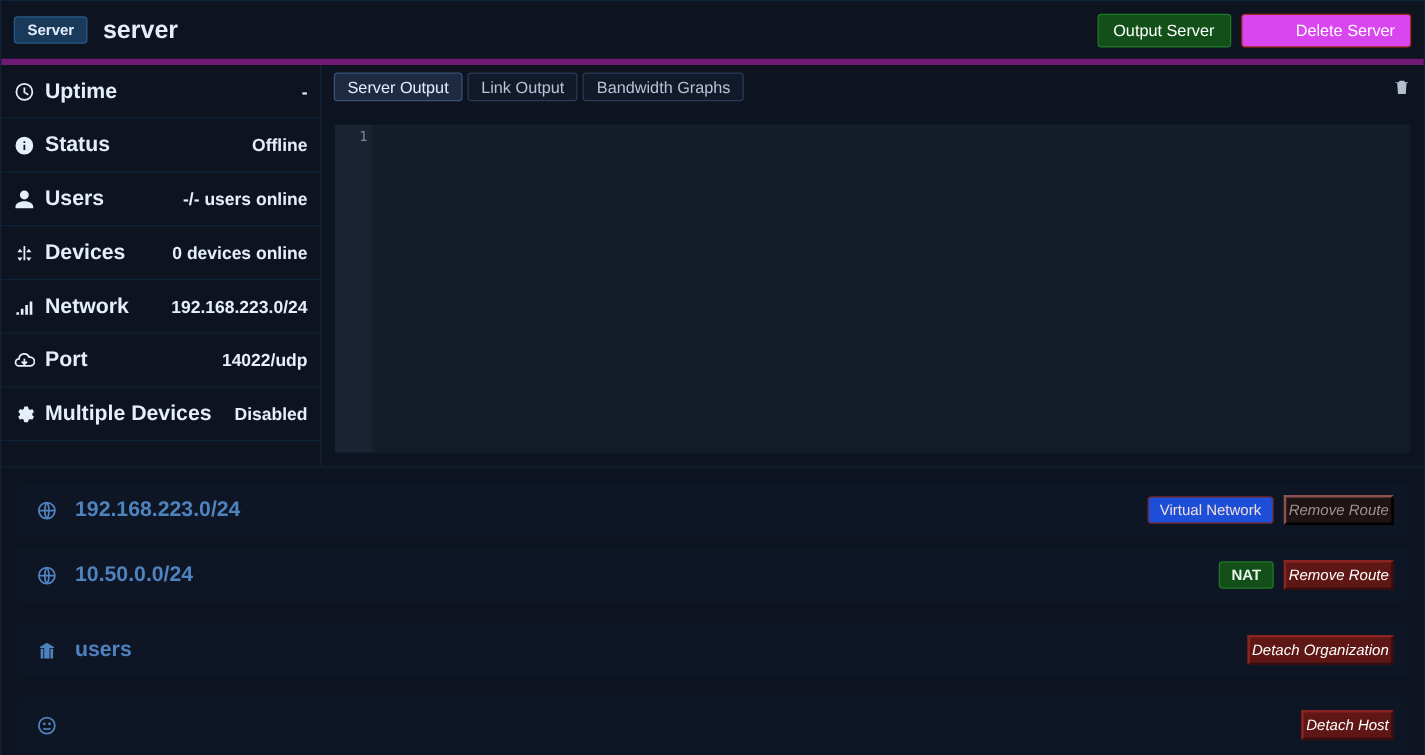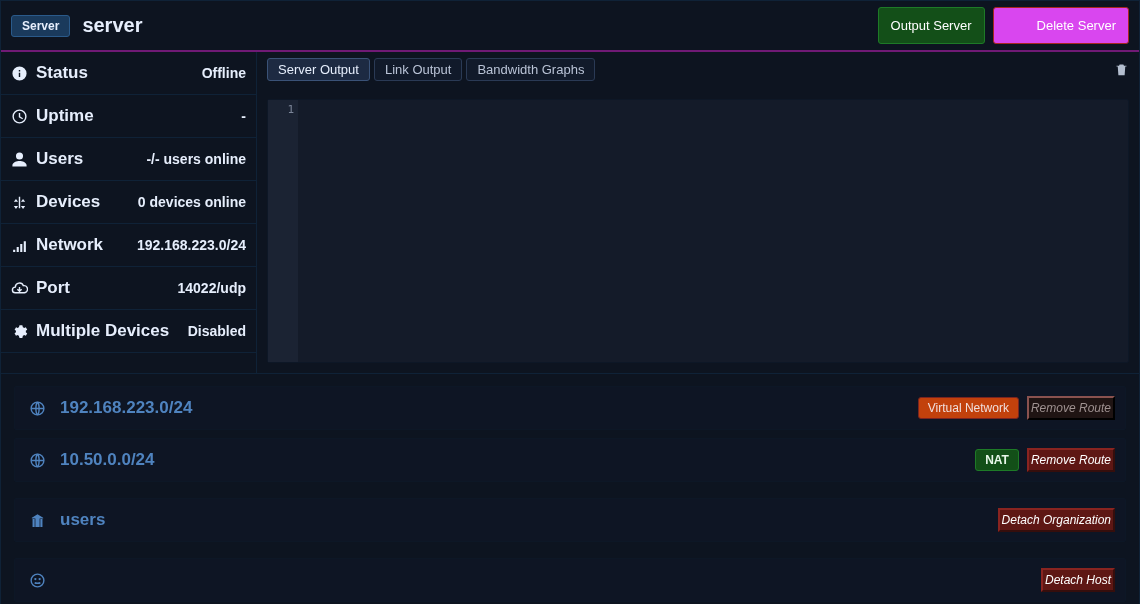--- a/index.html
+++ b/index.html
@@ -9,23 +9,24 @@
     background: #0d1420;
     color: #d9dce3;
     font-family: "Segoe UI", "Helvetica Neue", Arial, sans-serif;
     font-size: 14px;
     overflow: hidden;
   }
   .wrap { border: 1px solid #0f2237; }
   
   .hdr {
     display: flex;
+    align-items: center;
     justify-content: space-between;
     padding: 6px 10px;
-    border-bottom: 2px solid #701a75;
+    border-bottom: 5px solid #701a75;
     height: 51px;
     gap: 24px;
   }
   .hdr-left { display: flex; align-items: center; gap: 12px; }
   .chip {
     background: #1a3a5c;
     border: 1px solid #2a5a8a;
     border-radius: 3px;
     color: #e6eefc;
     font-size: 12px;
@@ -51,21 +52,21 @@
   .btn-red { background: #d946ef; border-color: #a7271f; padding-left: 43px; }
   .btn-red-sm { background: #5e1714; border-color: #8a2420; font-size: 12px; padding: 3px 2px; font-style: italic; }
   .btn-red-sm.disabled { color: #9e9190; border-color: #36201f; background: #1f1413; cursor: default; }
   .btn-red-sm.enabled { color: #fff; }
   .label-badge {
     font-size: 12px;
     padding: 3px 9px;
     border-radius: 3px;
     border: 1px solid transparent;
   }
-  .badge-vnet { background: #c2410c; border-color: #7a2420; color: #f0dedd; }
+  .badge-vnet { background: #1d4ed8; border-color: #7a2420; color: #f0dedd; }
   .badge-nat { background: #134f18; border-color: #1e7a27; color: #e8f7ea; font-weight: 700; }
 
   
   .body-row { display: flex; }
 
   
   .side { width: 256px; border-right: 1px solid #0f2237; }
   .side-row {
     display: flex;
     align-items: center;
@@ -176,38 +177,38 @@
   </div>
 
   <div class="body-row">
 
     <div class="side">
 
       <div class="side-row">
         <div class="side-left">
           <span class="icon">
               <svg viewBox="0 0 24 24">
+                <path d="M12 2a10 10 0 1 0 0 20 10 10 0 0 0 0-20zm0 18a8 8 0 1 1 0-16 8 8 0 0 1 0 16zm1-13h-2v6l5 3 1-1.7-4-2.3V7z"></path>
+              </svg>
+            </span>
+          <span class="side-label">Uptime</span>
+        </div>
+        <span class="side-val">-</span>
+      </div>
+
+      <div class="side-row">
+        <div class="side-left">
+          <span class="icon">
+              <svg viewBox="0 0 24 24">
                 <path d="M12 2a10 10 0 1 0 0 20 10 10 0 0 0 0-20zm1 15h-2v-6h2v6zm0-8h-2V7h2v2z"></path>
               </svg>
             </span>
           <span class="side-label">Status</span>
         </div>
         <span class="side-val">Offline</span>
-      </div>
-
-      <div class="side-row">
-        <div class="side-left">
-          <span class="icon">
-              <svg viewBox="0 0 24 24">
-                <path d="M12 2a10 10 0 1 0 0 20 10 10 0 0 0 0-20zm0 18a8 8 0 1 1 0-16 8 8 0 0 1 0 16zm1-13h-2v6l5 3 1-1.7-4-2.3V7z"></path>
-              </svg>
-            </span>
-          <span class="side-label">Uptime</span>
-        </div>
-        <span class="side-val">-</span>
       </div>
 
       <div class="side-row">
         <div class="side-left">
           <span class="icon">
               <svg viewBox="0 0 24 24">
                 <path d="M12 12a5 5 0 1 0 0-10 5 5 0 0 0 0 10zm0 2c-4 0-10 2-10 6v2h20v-2c0-4-6-6-10-6z"></path>
               </svg>
             </span>
           <span class="side-label">Users</span>

